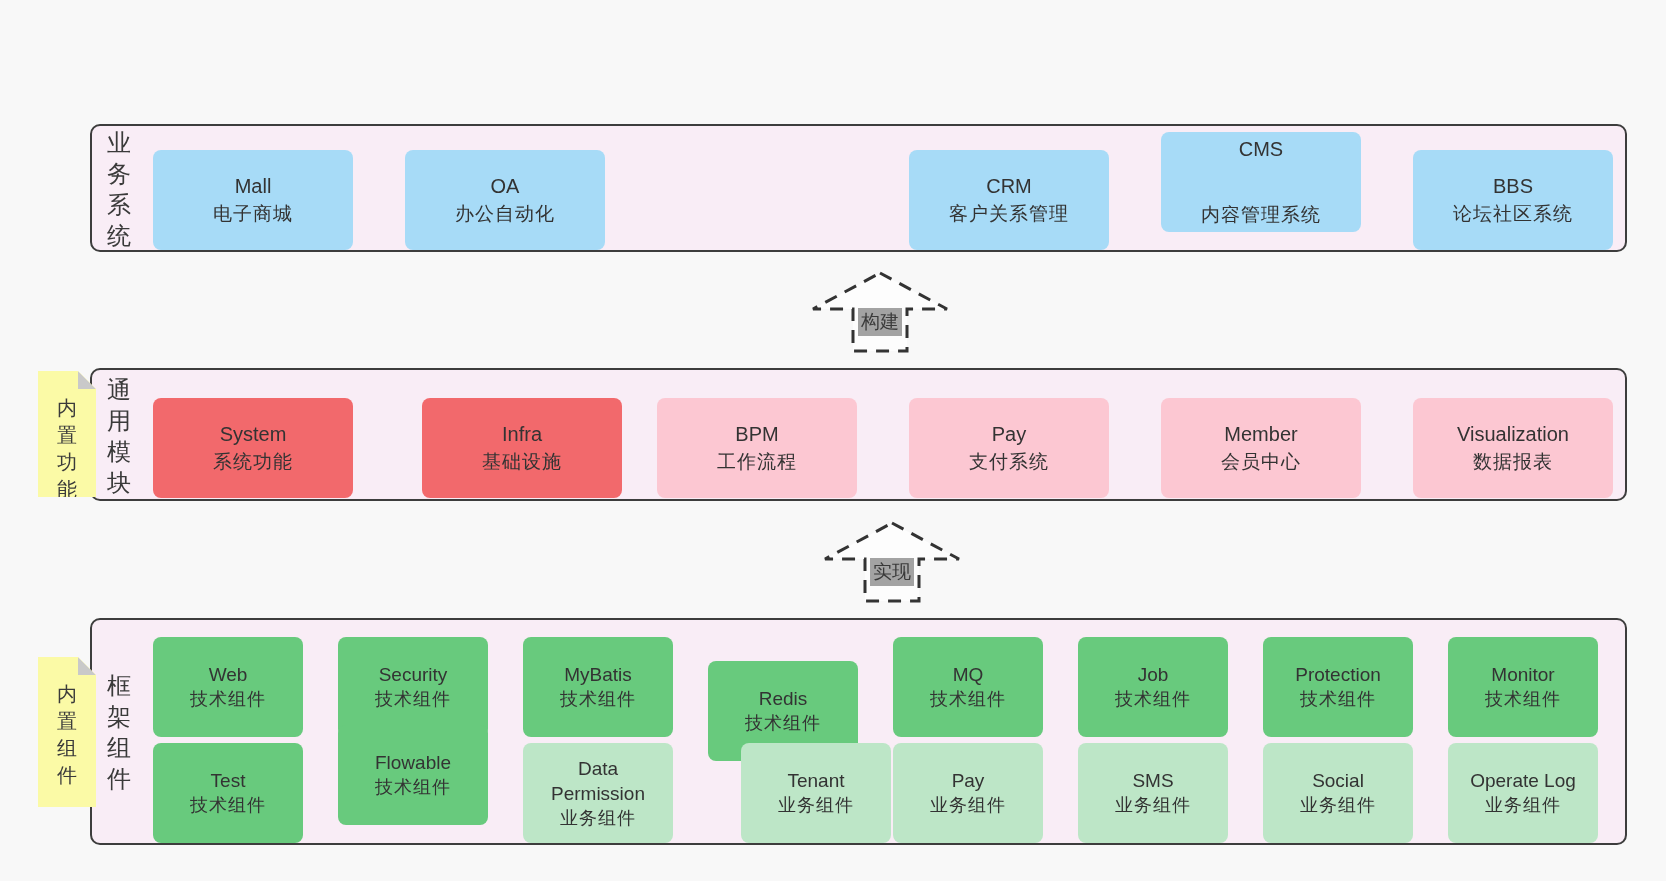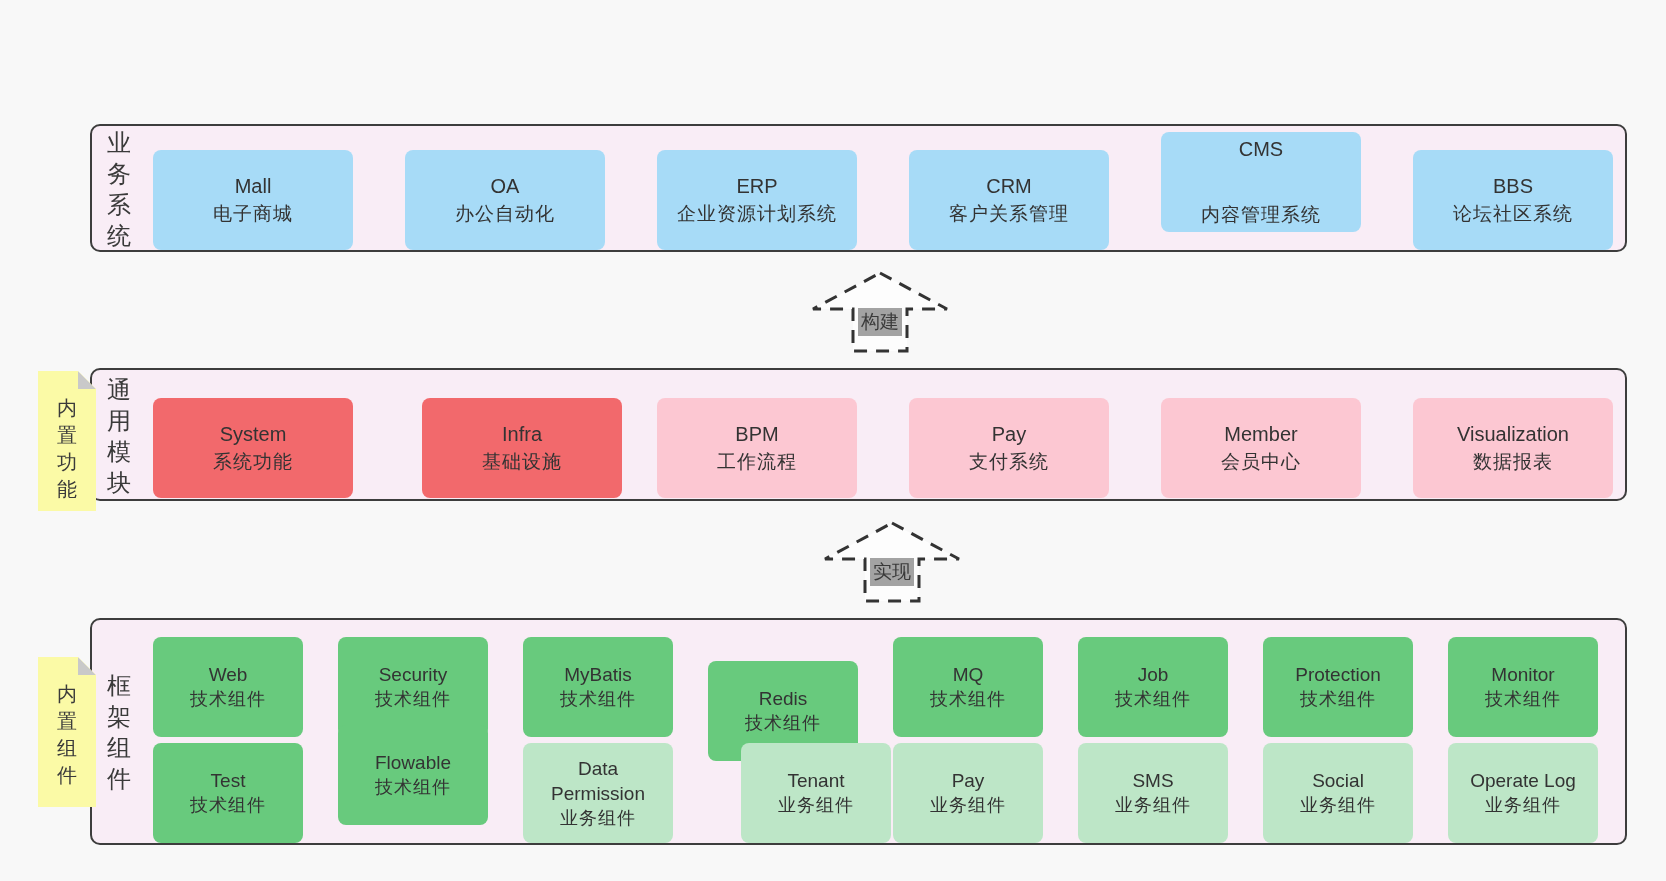--- a/index.html
+++ b/index.html
@@ -95,24 +95,20 @@
   <div class="v-label" style="left:104px; top:127px;">业务系统</div>
 
   <div class="box blue" style="left:153px; top:150px;">
     <div class="bn">Mall</div>
     <div class="bs">电子商城</div>
   </div>
   <div class="box blue" style="left:405px; top:150px;">
     <div class="bn">OA</div>
     <div class="bs">办公自动化</div>
   </div>
-  <div class="box blue" style="left:657px; top:150px;">
-    <div class="bn">ERP</div>
-    <div class="bs">企业资源计划系统</div>
-  </div>
   <div class="box blue" style="left:909px; top:150px;">
     <div class="bn">CRM</div>
     <div class="bs">客户关系管理</div>
   </div>
   <div class="box blue" style="left:1161px; top:132px;gap:38px;">
     <div class="bn">CMS</div>
     <div class="bs">内容管理系统</div>
   </div>
   <div class="box blue" style="left:1413px; top:150px;">
     <div class="bn">BBS</div>
@@ -120,21 +116,21 @@
   </div>
 
   <div class="arrow" style="left:810px; top:270px;">
     <svg width="140" height="84" viewBox="0 0 140 84">
       <path d="M70 3 L137 39 L97 39 L97 81 L43 81 L43 39 L3 39 Z" fill="#fdfdfd" stroke="#333" stroke-width="3" stroke-dasharray="13 9"></path>
     </svg>
     <div class="alabel">构建</div>
   </div>
 
   <div class="container" style="left:90px; top:368px; width:1537px; height:133px;"></div>
-  <div class="sticky" style="left:38px; top:371px; height:140px;font-family:Liberation Serif, serif;">
+  <div class="sticky" style="left:38px; top:371px; height:126px;font-family:Liberation Serif, serif;">
     <div class="fold"></div>
     <div class="stext">内置功能</div>
   </div>
   <div class="v-label" style="left:104px; top:374px;">通用模块</div>
 
   <div class="box red" style="left:153px; top:398px;">
     <div class="bn">System</div>
     <div class="bs">系统功能</div>
   </div>
   <div class="box red" style="left:422px; top:398px;">

